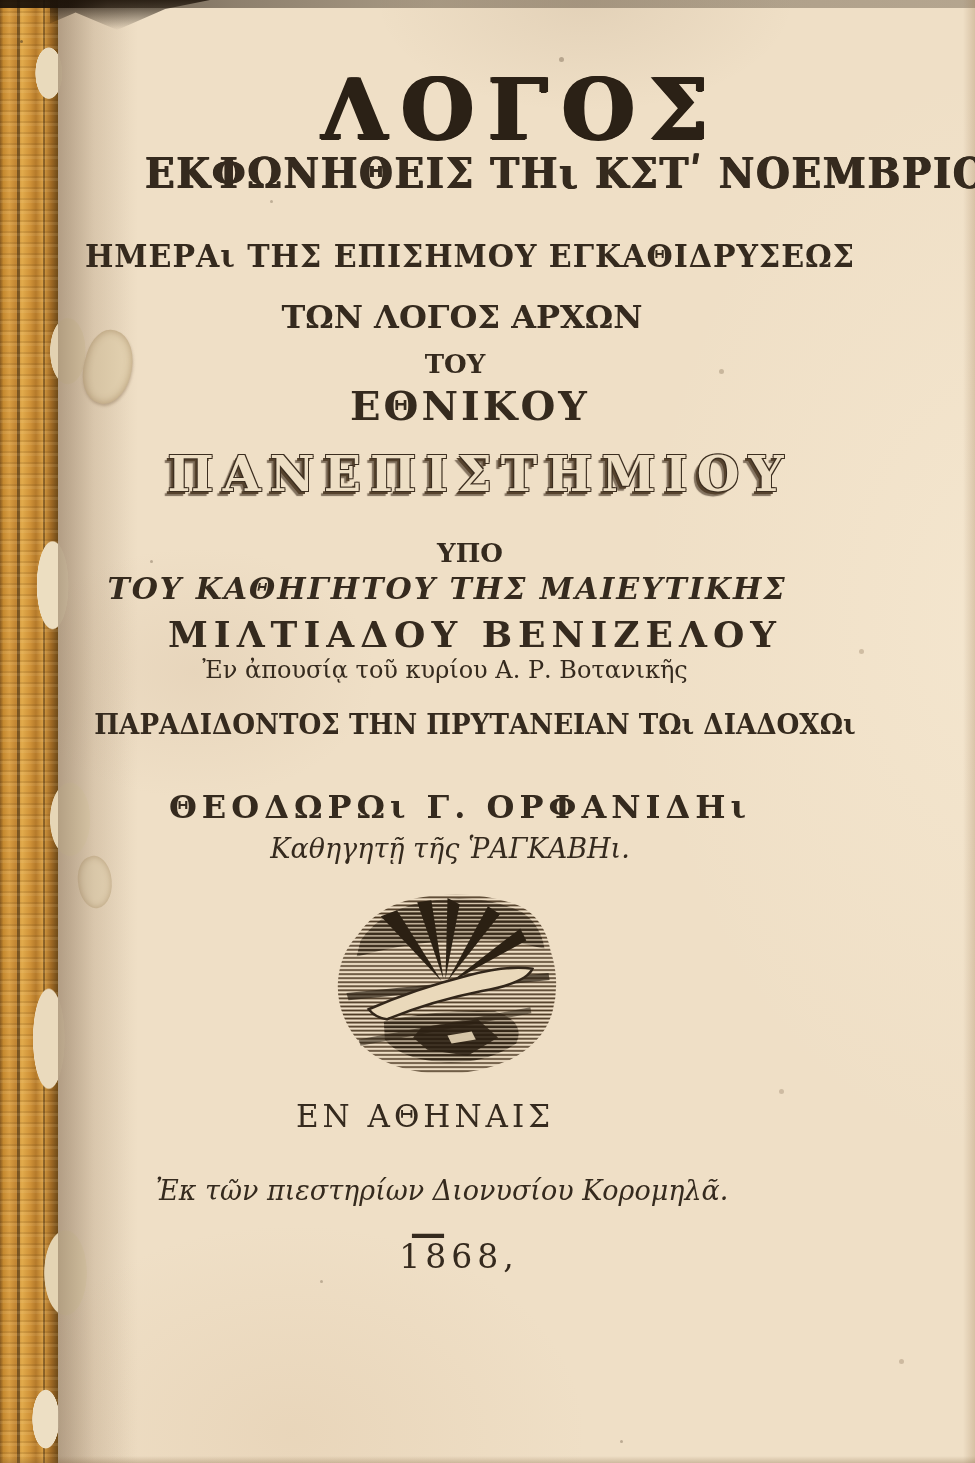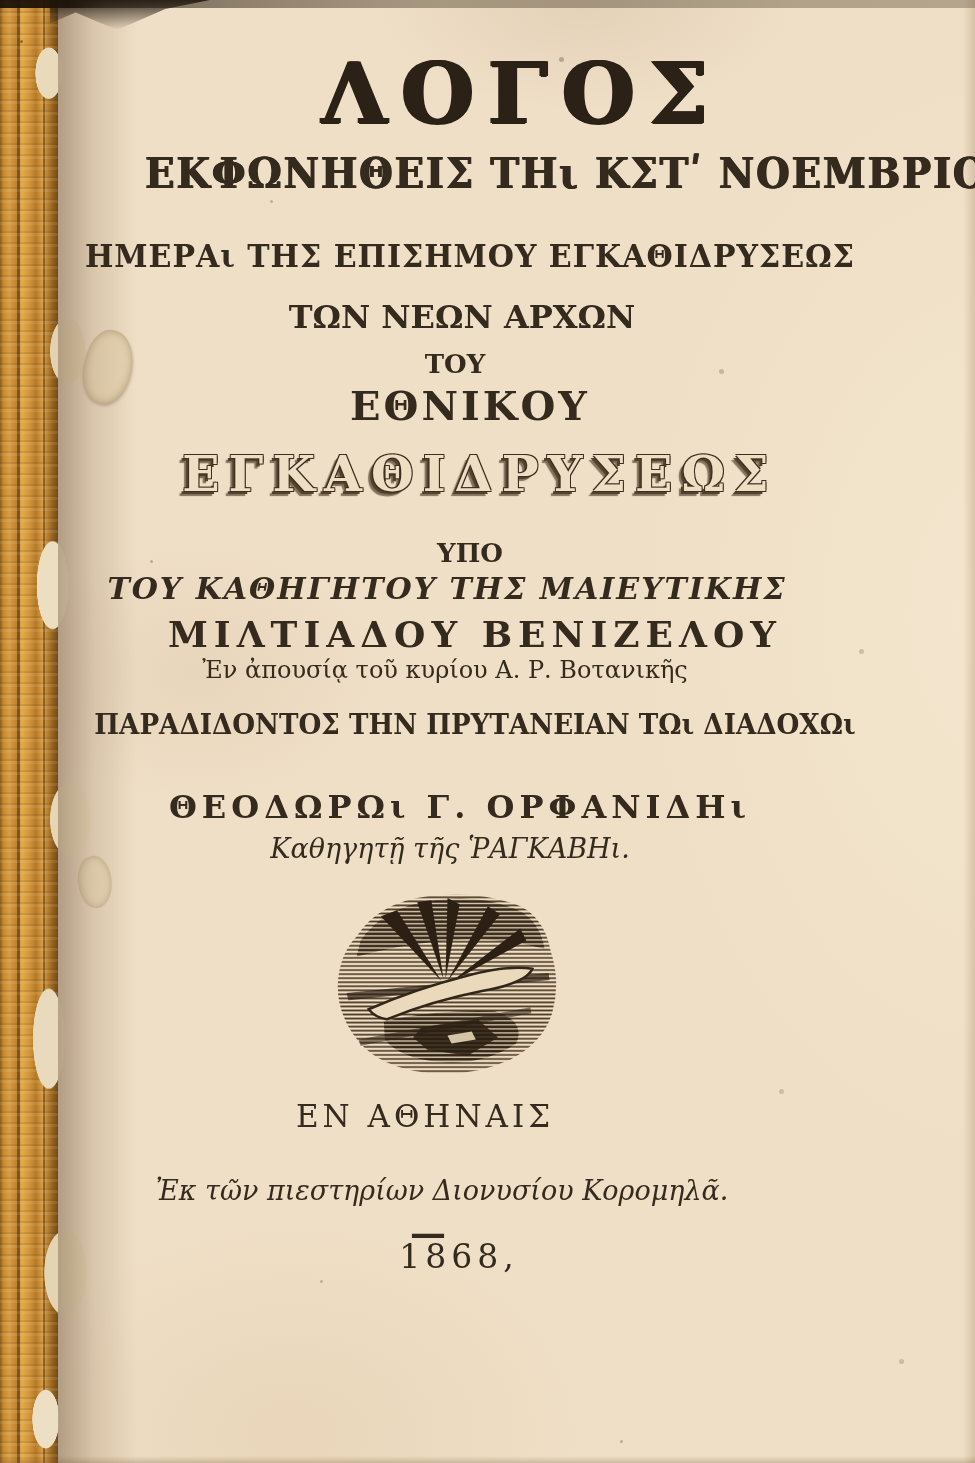--- a/index.html
+++ b/index.html
@@ -14,21 +14,21 @@
       linear-gradient(90deg, rgba(150,120,90,.24), rgba(150,120,90,0) 130px),
       #efdfc6;
   }
   
   .line{
     position:absolute;left:70px;width:800px;text-align:center;line-height:1;
     color:#352a1e;white-space:nowrap;
   }
   .fat{text-shadow:1.5px 0 currentColor,-1.5px 0 currentColor,0 1.2px currentColor;}
   .semifat{text-shadow:.8px 0 currentColor,-.6px 0 currentColor;}
-  #l-title{top:52px;font-size:84px;font-weight:bold;letter-spacing:14px;color:#2b2116;transform:translateX(52px);}
+  #l-title{top:68px;font-size:84px;font-weight:bold;letter-spacing:14px;color:#2b2116;transform:translateX(52px);}
   #l-sub{top:152px;font-size:43px;font-weight:bold;letter-spacing:2px;transform:translateX(35px) scaleX(.9);}
   #l-occ1{top:241px;font-size:31px;font-weight:bold;letter-spacing:1px;transform:translateX(0) scaleX(.97);}
   #l-occ2{top:301px;font-size:32px;font-weight:bold;transform:translateX(-8px);}
   #l-tou{top:351px;font-size:26px;font-weight:bold;transform:translateX(-15px);}
   #l-eth{top:386px;font-size:40px;font-weight:bold;letter-spacing:3px;transform:translateX(0);}
   #l-pan{
     top:450px;font-size:49px;font-weight:bold;letter-spacing:9px;
     color:#eddec4;transform:translateX(10px);
     text-shadow:
       1px 1px 0 #3c2e20,-1px -1px 0 #3c2e20,1px -1px 0 #3c2e20,-1px 1px 0 #3c2e20,
@@ -116,24 +116,24 @@
   <div class="gutter-shadow"></div>
   <div class="top-edge"></div>
   <div class="spine-head"></div>
   <div class="right-edge"></div>
   <div class="bottom-edge"></div>
   <div class="specks"></div>
 
   <div class="line fat" id="l-title">ΛΟΓΟΣ</div>
   <div class="line semifat" id="l-sub">ΕΚΦΩΝΗΘΕΙΣ ΤΗι ΚΣΤʹ ΝΟΕΜΒΡΙΟΥ 1867</div>
   <div class="line" id="l-occ1">ΗΜΕΡΑι ΤΗΣ ΕΠΙΣΗΜΟΥ ΕΓΚΑΘΙΔΡΥΣΕΩΣ</div>
-  <div class="line" id="l-occ2">ΤΩΝ ΝΕΩΝ ΑΡΧΩΝ</div>
+  <div class="line" id="l-occ2">ΤΩΝ ΛΟΓΟΣ ΑΡΧΩΝ</div>
   <div class="line" id="l-eth">ΕΘΝΙΚΟΥ</div>
   <div class="line" id="l-tou">ΤΟΥ</div>
-  <div class="line" id="l-pan">ΕΓΚΑΘΙΔΡΥΣΕΩΣ</div>
+  <div class="line" id="l-pan">ΠΑΝΕΠΙΣΤΗΜΙΟΥ</div>
 
   <div class="line" id="l-ypo">ΥΠΟ</div>
   <div class="line" id="l-role">ΤΟΥ ΚΑΘΗΓΗΤΟΥ ΤΗΣ ΜΑΙΕΥΤΙΚΗΣ</div>
   <div class="line" id="l-name">ΜΙΛΤΙΑΔΟΥ ΒΕΝΙΖΕΛΟΥ</div>
   <div class="line" id="l-abs">Ἐν ἀπουσίᾳ τοῦ κυρίου Α. Ρ. Βοτανικῆς</div>
 
   <div class="line" id="l-h1">ΠΑΡΑΔΙΔΟΝΤΟΣ ΤΗΝ ΠΡΥΤΑΝΕΙΑΝ ΤΩι ΔΙΑΔΟΧΩι</div>
   <div class="line" id="l-succ">ΘΕΟΔΩΡΩι Γ. ΟΡΦΑΝΙΔΗι</div>
   <div class="line" id="l-srole">Καθηγητῇ τῆς ῬΑΓΚΑΒΗι.</div>
 

